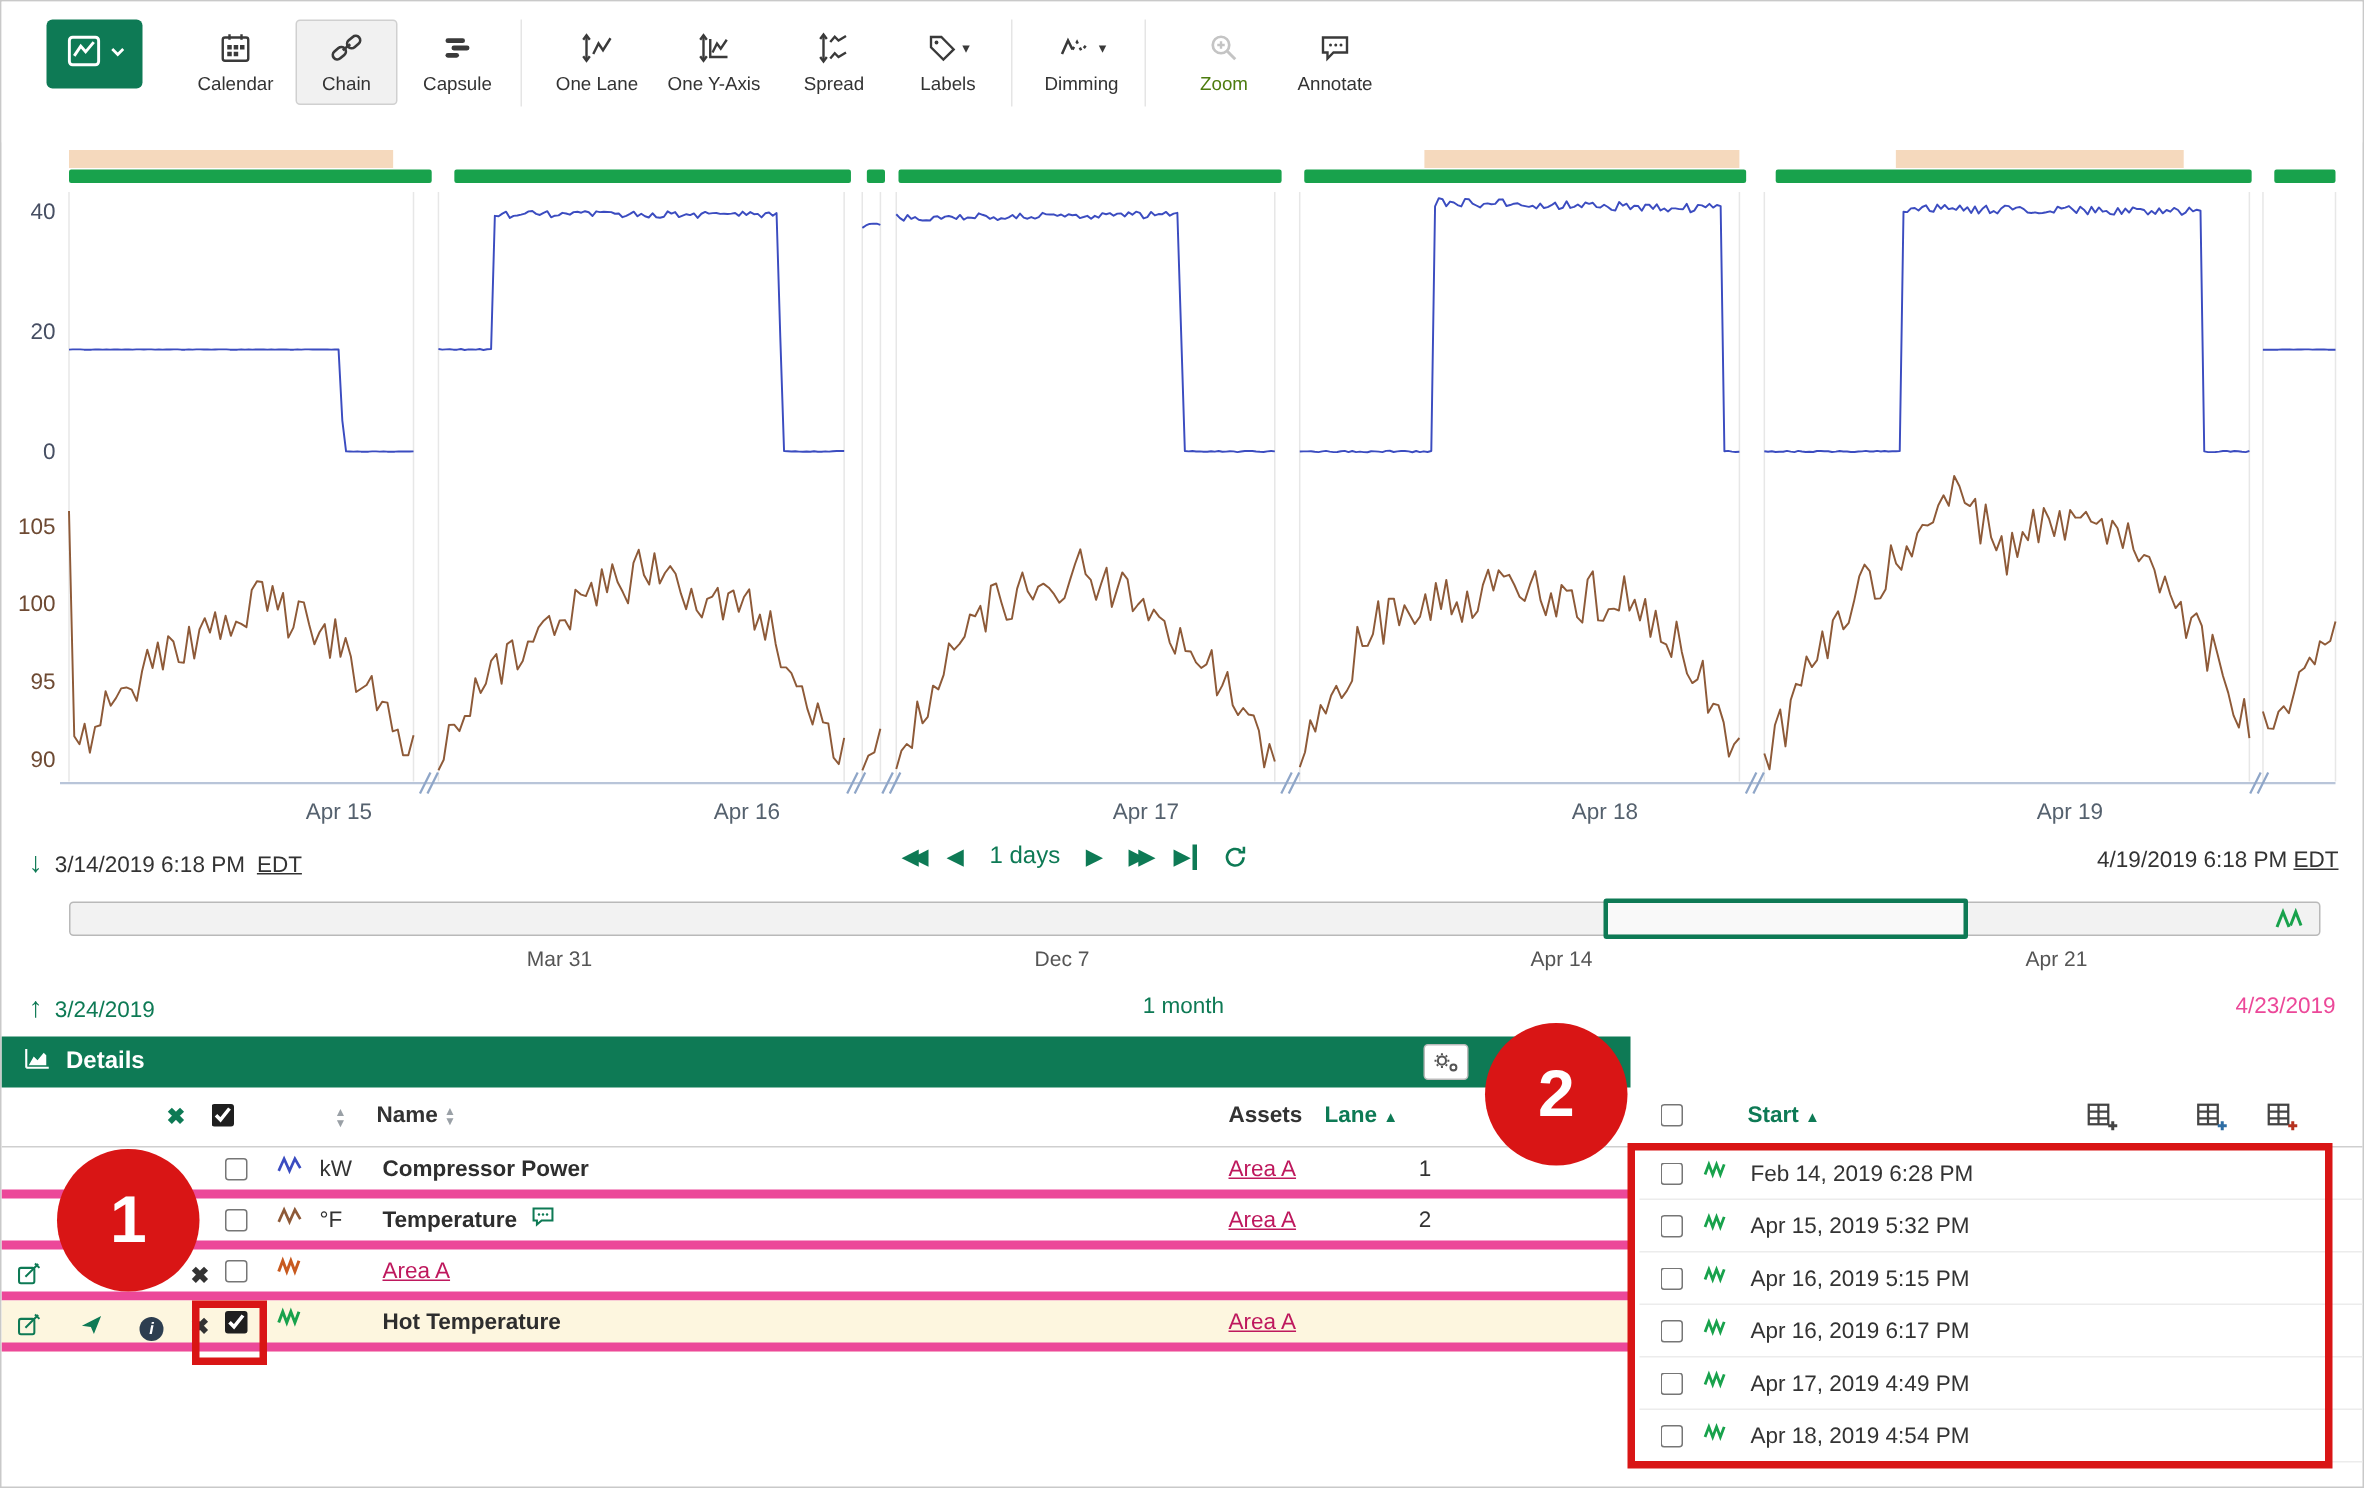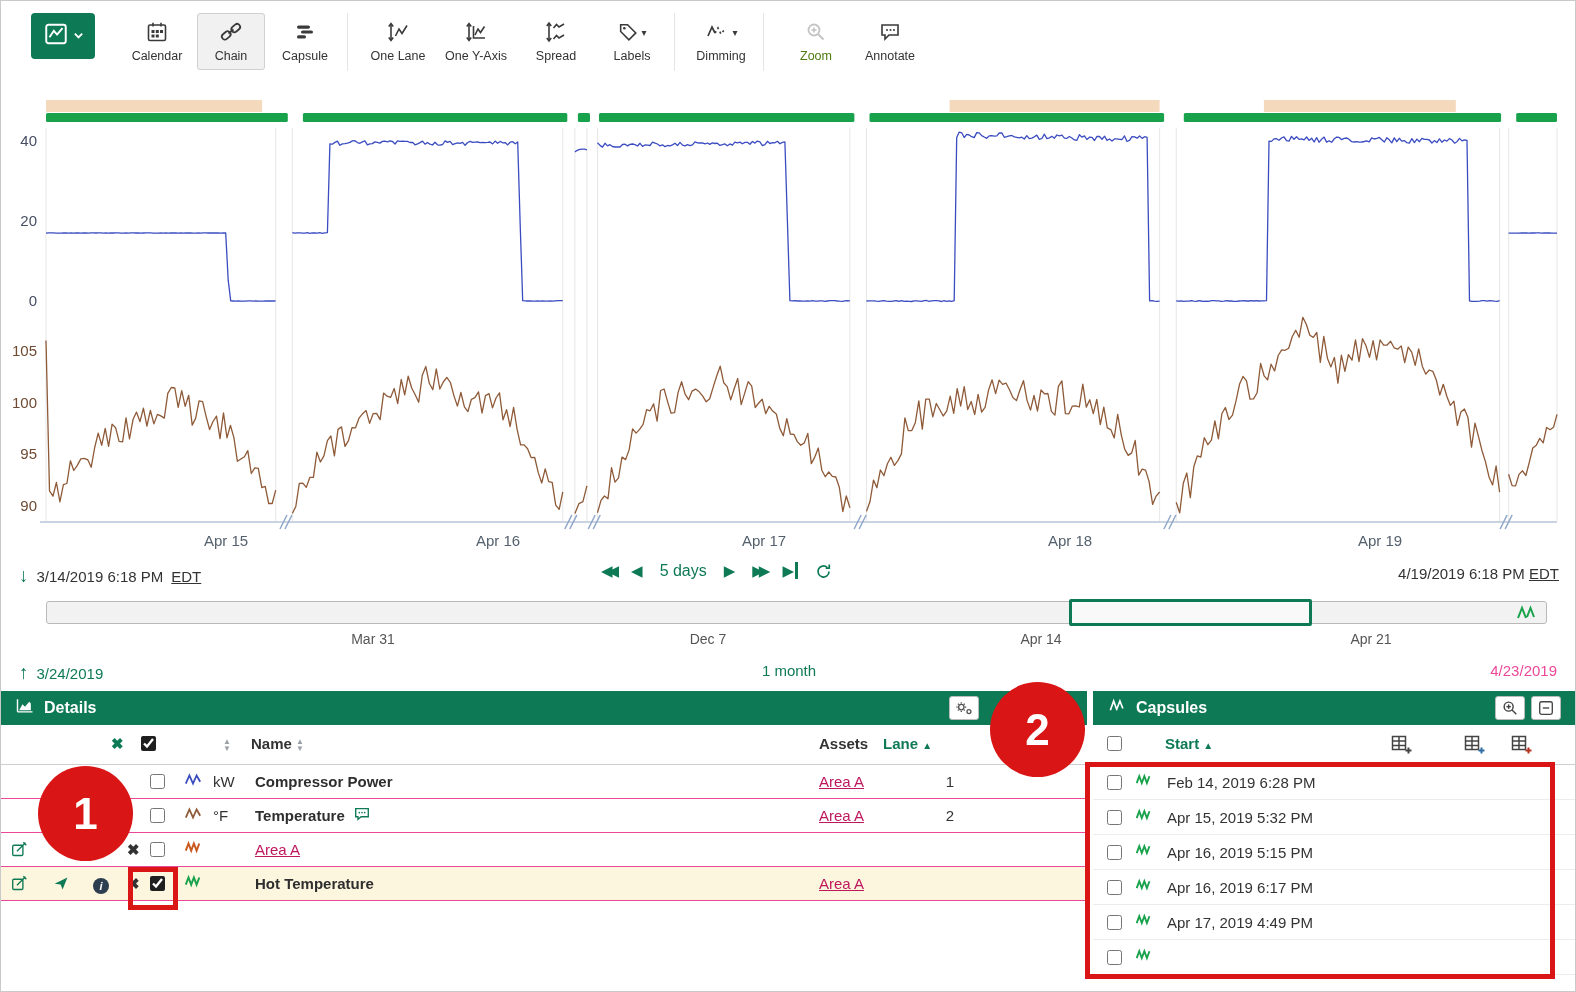--- a/index.html
+++ b/index.html
@@ -37,21 +37,21 @@
 .panel-hd{position:absolute;top:690px;height:34px;background:#0e7a55;color:#fff;display:flex;align-items:center;gap:9px;padding:0 14px;font-size:16px;font-weight:700}
 .d-hd{left:0;width:1086px}
 .c-hd{left:1092px;width:484px}
 .hd-btn{position:absolute;background:#fff;border:1px solid #bbb;border-radius:3px;width:30px;height:24px;display:flex;align-items:center;justify-content:center;cursor:pointer}
 
 .dheader{position:absolute;left:0;top:724px;width:1086px;height:40px;border-bottom:1px solid #cfcfcf;font-size:15px}
 .dheader .hitem{position:absolute;top:10px;font-weight:700}
 .sortud{display:inline-block;vertical-align:middle;color:#9aa0a6;font-size:8px;line-height:7px;text-align:center;cursor:pointer}
 .sortud span{display:block}
 .drows{position:absolute;left:0;top:764px;width:1086px}
-.drow{display:grid;grid-template-columns:140px 32px 40px 42px 564px 100px 62px 1fr;align-items:center;height:34px;border-bottom:1px solid #ec4899;font-size:15px}
+.drow{display:grid;grid-template-columns:140px 32px 40px 42px 564px 100px 62px 1fr;align-items:center;height:34px;border-bottom:6px solid #ec4899;font-size:15px}
 .drow.hl{background:#fdf6df}
 .rname{font-weight:700;color:#2e2e2e;display:flex;align-items:center;gap:8px}
 .alink{color:#be185d;text-decoration:underline;cursor:pointer}
 .lanev{text-align:center}
 .tools{position:relative;height:100%}
 .tools .ticn{position:absolute;top:8px;cursor:pointer}
 input[type=checkbox]{width:15px;height:15px;accent-color:#1f1f1f;cursor:pointer}
 .cbcell{display:flex;justify-content:center}
 
 .cheader{position:absolute;left:1092px;top:724px;width:484px;height:40px;border-bottom:1px solid #cfcfcf;font-size:15px}
@@ -279,21 +279,21 @@
     </svg>
 
   <div class="nav-left">
     <span class="green" style="font-size:19px;font-weight:700">↓</span>
     <span>3/14/2019 6:18 PM</span>
     <span class="underl">EDT</span>
   </div>
   <div class="nav-center">
     <span class="tri">◀◀</span>
     <span class="tri1">◀</span>
-    <span>5 days</span>
+    <span>1 days</span>
     <span class="tri1">▶</span>
     <span class="tri">▶▶</span>
     <span class="tri1">▶<span style="letter-spacing:0;border-left:3px solid #0e7a55;margin-left:1px"></span></span>
     <span style="display:inline-flex">
       <svg width="17" height="17" viewBox="0 0 20 20" fill="none" stroke="#0e7a55" stroke-width="2">
           <path d="M16.5 10 a6.5 6.5 0 1 1 -2.2 -4.9"></path>
           <path d="M16.8 1.8 L16.8 6 L12.6 6" fill="none"></path>
         </svg>
     </span>
   </div>
@@ -436,42 +436,20 @@
       <div></div>
       <div class="rname">
           <span>Hot Temperature</span>
         </div>
       <div><span class="alink">Area A</span></div>
       <div class="lanev"></div>
       <div></div>
     </div>
   </div>
 
-  <div class="panel-hd c-hd">
-    <span>
-      <svg width="20" height="20" viewBox="0 0 24 24" fill="none" stroke="#fff" stroke-width="2">
-          <path d="M4 17 L8 6 L12 17 M12 15 L15.5 6 L19 15"></path>
-        </svg>
-    </span>
-    <span>Capsules</span>
-    <span class="hd-btn" style="right:52px;left:auto;top:5px">
-      <svg width="18" height="18" viewBox="0 0 20 20" fill="none" stroke="#444" stroke-width="1.6">
-          <circle cx="8.5" cy="8.5" r="5"></circle>
-          <line x1="12.3" y1="12.3" x2="17" y2="17"></line>
-          <line x1="6" y1="8.5" x2="11" y2="8.5"></line>
-          <line x1="8.5" y1="6" x2="8.5" y2="11"></line>
-        </svg>
-    </span>
-    <span class="hd-btn" style="right:16px;left:auto;top:5px">
-      <svg width="18" height="18" viewBox="0 0 20 20" fill="none" stroke="#444" stroke-width="1.5">
-          <rect x="3" y="3" width="14" height="14" rx="2"></rect>
-          <line x1="6.5" y1="10" x2="13.5" y2="10"></line>
-        </svg>
-    </span>
-  </div>
 
   <div class="cheader">
     <span class="cbcell" style="position:absolute;left:14px;top:11px">
         <input type="checkbox" style="">
       </span>
     <span class="green" style="position:absolute;left:72px;top:10px;font-weight:700"><span>Start</span> <span style="font-size:10px">▲</span></span>
     <span style="position:absolute;right:165px;top:8px"><svg width="22" height="22" viewBox="0 0 22 22">
           <g stroke="#444" fill="none" stroke-width="1.5">
             <rect x="2.5" y="3.5" width="13" height="13"></rect>
             <line x1="2.5" y1="8" x2="15.5" y2="8"></line>
@@ -555,20 +533,21 @@
           </svg></div>
       <div>Apr 17, 2019 4:49 PM</div>
     </div>
     <div class="crow">
       <div class="cbcell">
           <input type="checkbox" style="">
         </div>
       <div><svg width="17" height="17" viewBox="0 0 20 20" fill="none" stroke="#18a24c" stroke-width="2.2">
             <path d="M2 13 L5 5 L8 13 L11 5 L14 13 L17 5"></path>
           </svg></div>
+      <div>Apr 18, 2019 4:54 PM</div>
     </div>
   </div>
 
   <div class="badge" style="left:37px;top:765px">
       <span>1</span>
     </div>
   <div class="redbox" style="left:127px;top:866px;width:50px;height:43px"></div>
   <div class="badge" style="left:989px;top:681px">
       <span>2</span>
     </div>

